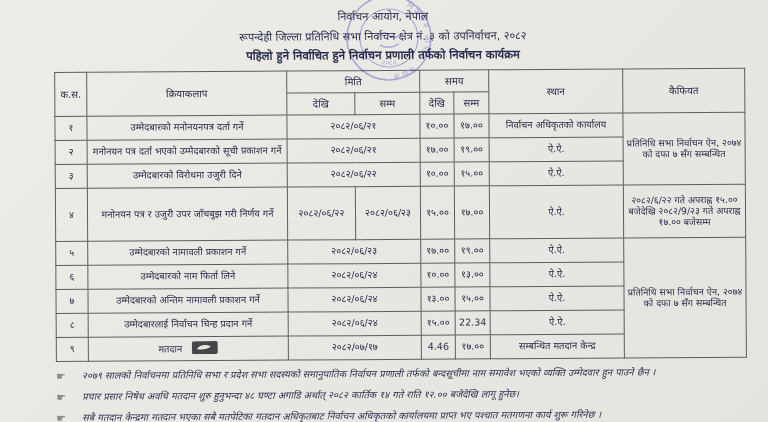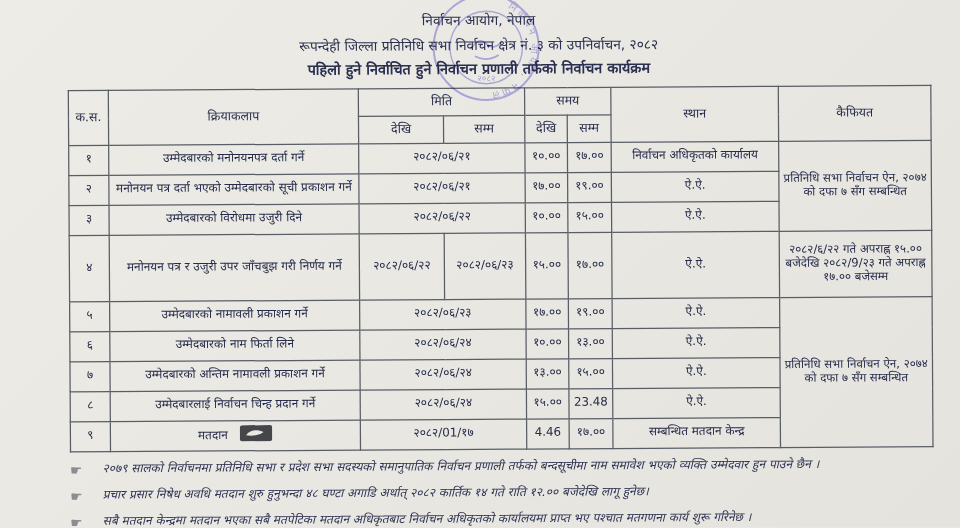--- a/index.html
+++ b/index.html
@@ -159,32 +159,32 @@
           <td colspan="2">२०८२/०६/२४</td>
           <td>१३.००</td>
           <td>१५.००</td>
           <td>ऐ.ऐ.</td>
         </tr>
         <tr>
           <td>८</td>
           <td class="act">उम्मेदबारलाई निर्वाचन चिन्ह प्रदान गर्ने</td>
           <td colspan="2">२०८२/०६/२४</td>
           <td>१५.००</td>
-          <td>23.48</td>
+          <td>22.34</td>
           <td>ऐ.ऐ.</td>
         </tr>
         <tr>
           <td>९</td>
           <td class="act">
             <span>मतदान</span><span class="badge"><svg width="26" height="13" viewBox="0 0 26 13">
                   <rect x="0" y="0" width="26" height="13" rx="2" fill="#45464a"></rect>
                   <path d="M5 8 C8 3.5 14 3 19 5.5 C16 8 10 9 5 8 Z" fill="#e9e8e3"></path>
                 </svg></span>
           </td>
-          <td colspan="2">२०८२/01/१७</td>
+          <td colspan="2">२०८२/०७/१७</td>
           <td>4.46</td>
           <td>१७.००</td>
           <td>सम्बन्धित मतदान केन्द्र</td>
         </tr>
       </tbody>
     </table>
 
     <div class="notes">
       <div class="note">
         <span class="bullet">☛</span>

